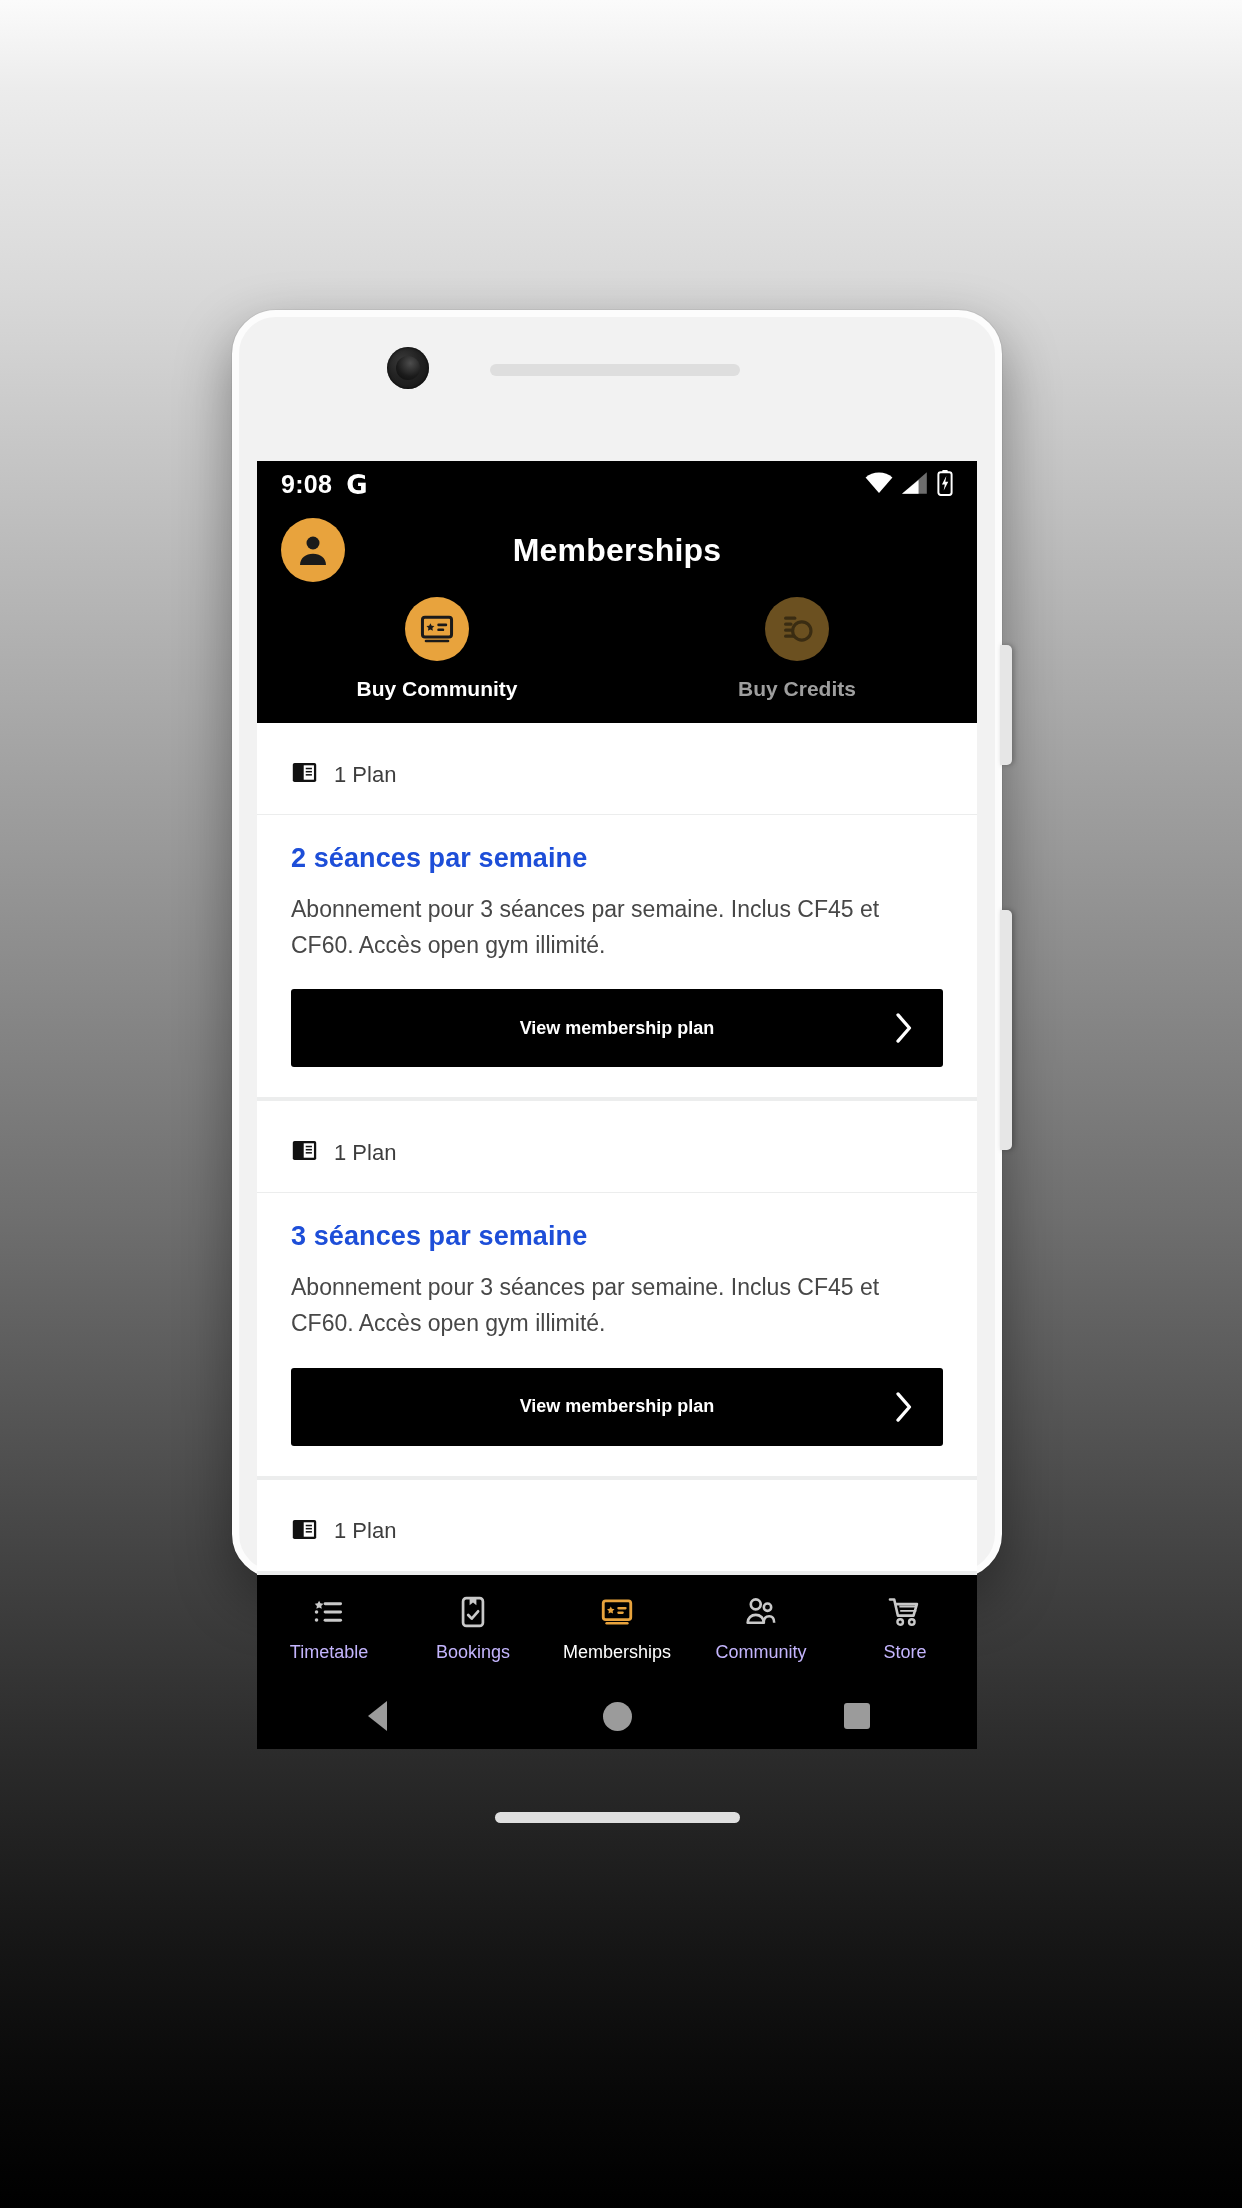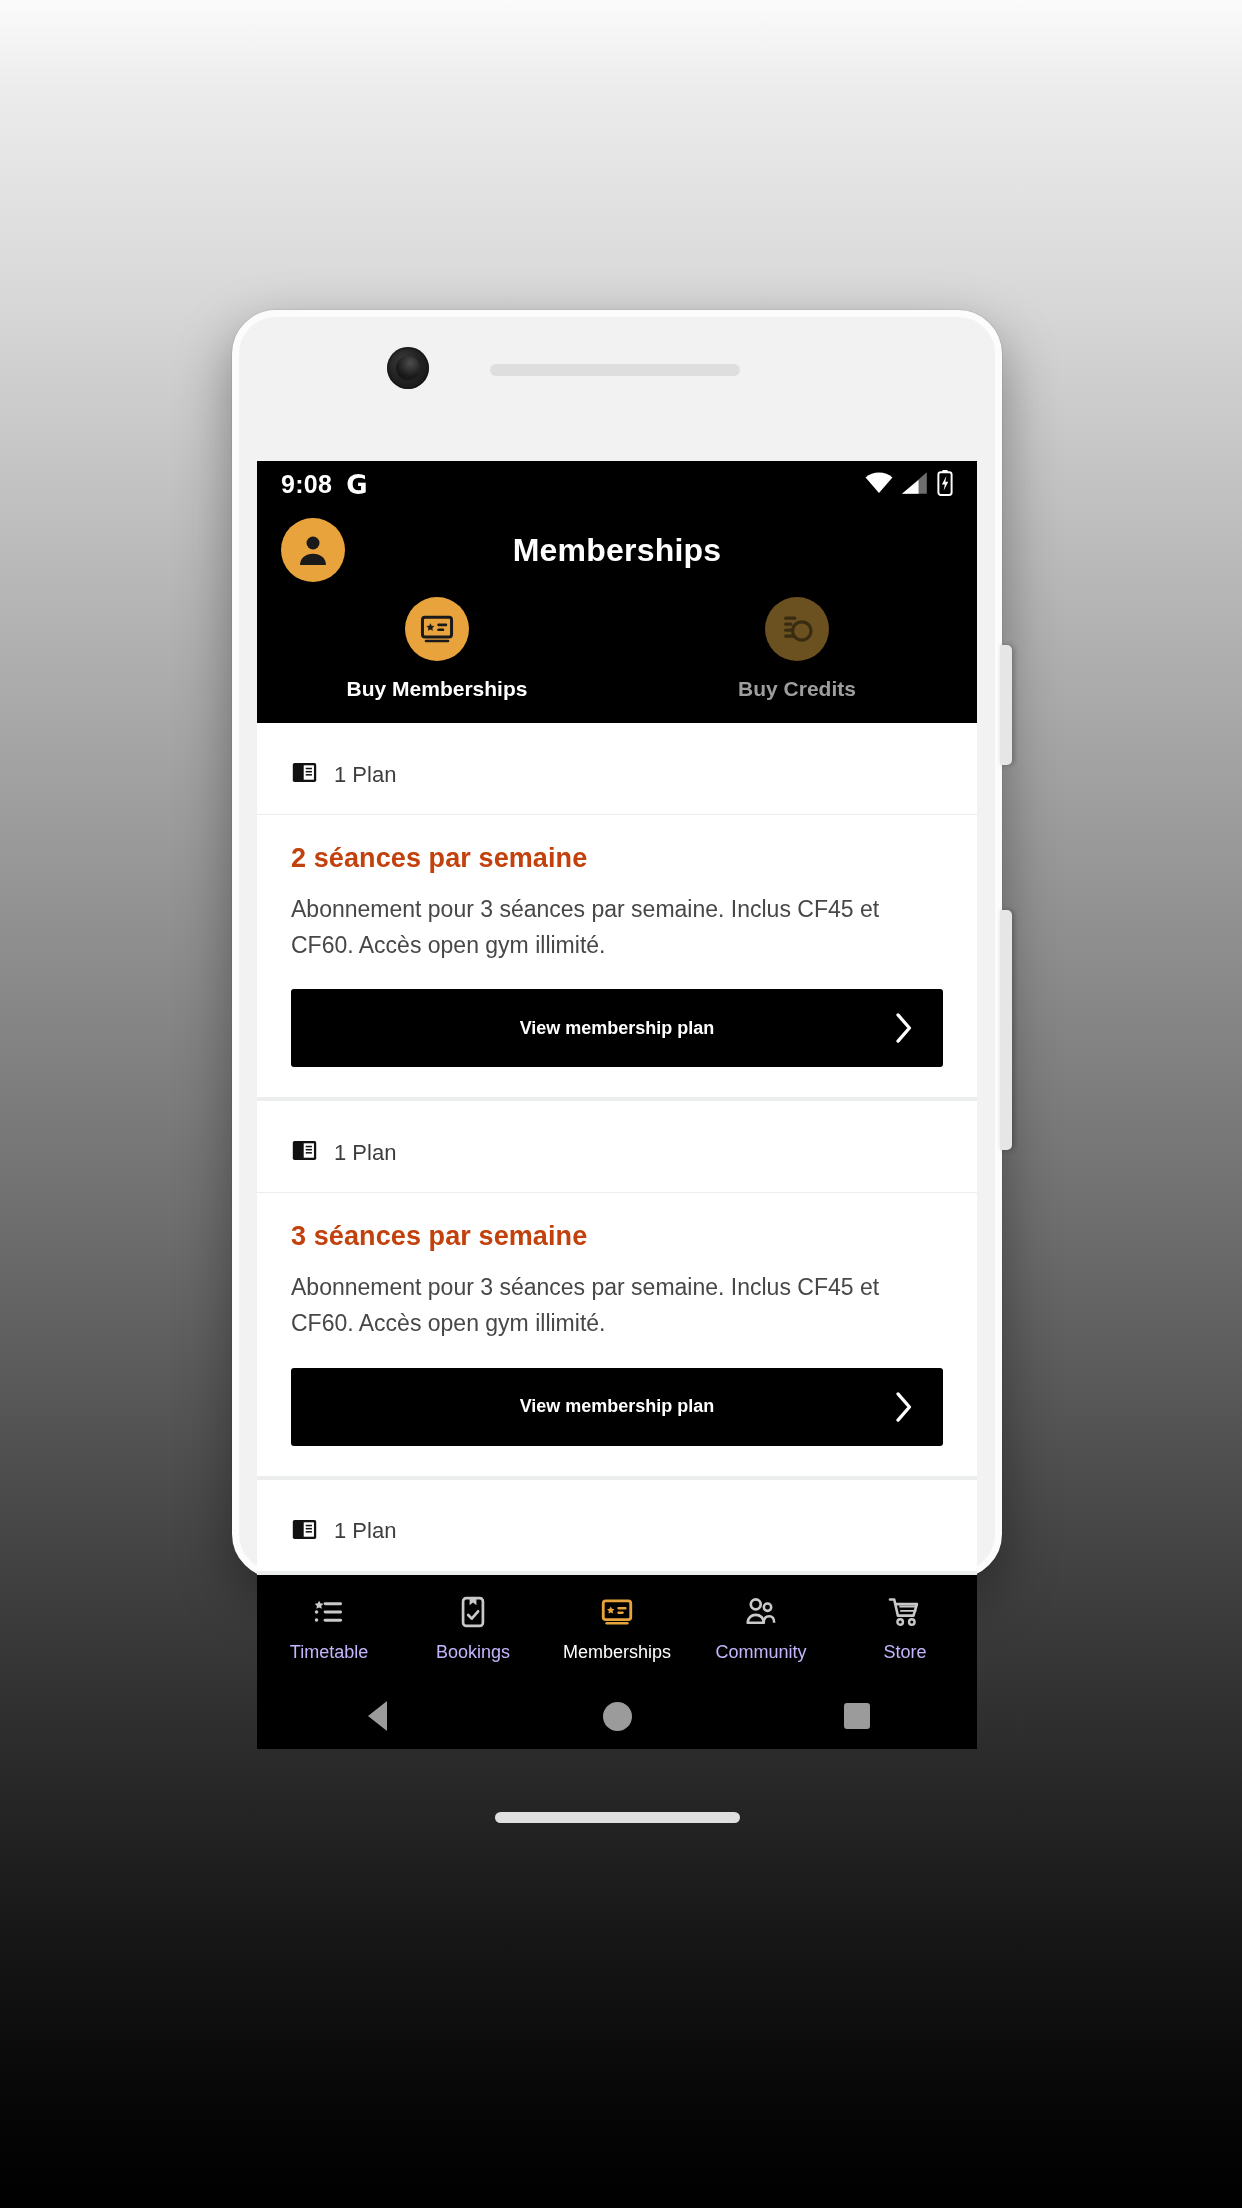--- a/index.html
+++ b/index.html
@@ -147,21 +147,21 @@
   .plan-head {
     display:flex; align-items:center; gap:16px;
     padding:28px 34px 24px 34px;
     border-bottom:1px solid #eceded;
   }
   .plan-count {
     font-size:22px; color:#3d3d3d;
   }
   .plan-body { padding:28px 34px 30px 34px; }
   .plan-title {
-    font-size:27px; font-weight:bold; color:#c2410c;
+    font-size:27px; font-weight:bold; color:#1d4ed8;
     margin-bottom:18px; letter-spacing:.1px;
   }
   .plan-desc {
     font-size:23px; color:#474747; line-height:1.55;
     margin-bottom:26px;
   }
   .plan-btn {
     background:#000; border:none; width:100%;
     height:78px; border-radius:3px;
     display:flex; align-items:center; justify-content:center;
@@ -261,21 +261,21 @@
       <div class="quick-action">
         <div class="qa-circle active">
           <svg width="36" height="36" viewBox="0 0 24 24">
             <rect x="2.3" y="4.2" width="19.4" height="13.2" rx="1.7" fill="none" stroke="#1a1a1a" stroke-width="2"></rect>
             <path d="M7.6 8.1l.82 1.66 1.83.27-1.32 1.29.31 1.82L7.6 12.28l-1.64.86.31-1.82-1.32-1.29 1.83-.27z" fill="#1a1a1a"></path>
             <rect x="12.2" y="8.4" width="6.6" height="1.8" rx=".8" fill="#1a1a1a"></rect>
             <rect x="12.2" y="11.6" width="4.6" height="1.8" rx=".8" fill="#1a1a1a"></rect>
             <rect x="3.8" y="19.1" width="16.4" height="1.7" rx=".85" fill="#1a1a1a"></rect>
           </svg>
         </div>
-        <div class="qa-label active">Buy Memberships</div>
+        <div class="qa-label active">Buy Community</div>
       </div>
 
       <div class="quick-action">
         <div class="qa-circle dim">
           <svg width="36" height="36" viewBox="0 0 24 24">
             <rect x="3.4" y="3.6" width="8.2" height="2.3" rx="1.1" fill="#3a2c12"></rect>
             <rect x="3.4" y="7.6" width="5.6" height="2.3" rx="1.1" fill="#3a2c12"></rect>
             <rect x="3.4" y="11.6" width="5.6" height="2.3" rx="1.1" fill="#3a2c12"></rect>
             <rect x="3.4" y="15.6" width="7.2" height="2.3" rx="1.1" fill="#3a2c12"></rect>
             <circle cx="15.2" cy="13.3" r="6.1" fill="none" stroke="#3a2c12" stroke-width="2.1"></circle>

